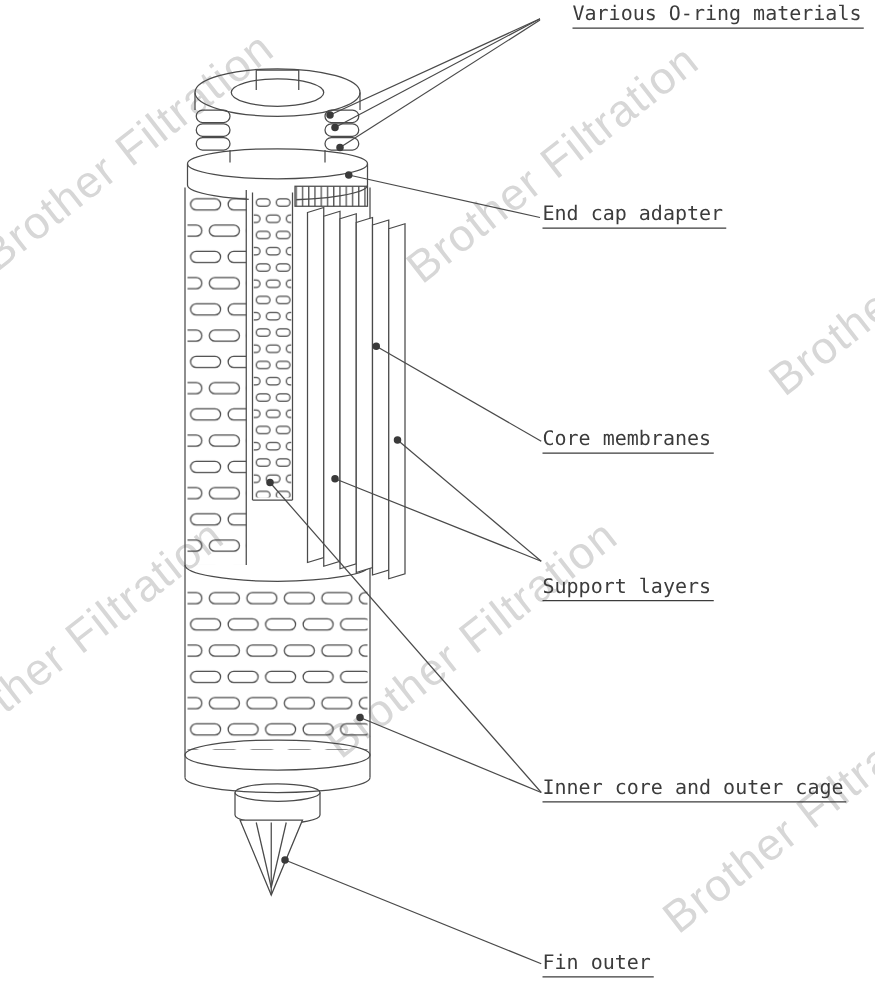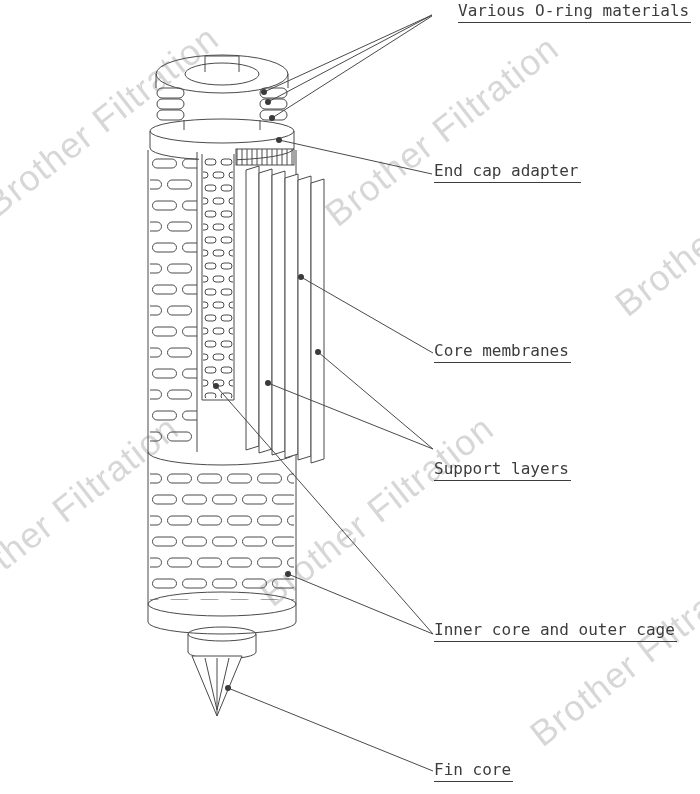--- a/index.html
+++ b/index.html
@@ -161,15 +161,15 @@
       <circle class="dot" cx="288" cy="574" r="3"></circle>
       <circle class="dot" cx="228" cy="688" r="3"></circle>
     </g>
   </svg>
 
   <div class="diagram-label" style="left:419px; top:1px;margin-left:39px;">Various O-ring materials</div>
   <div class="diagram-label" style="left:434px; top:161px;text-align:right;">End cap adapter</div>
   <div class="diagram-label" style="left:434px; top:341px;">Core membranes</div>
   <div class="diagram-label" style="left:434px; top:459px;">Support layers</div>
   <div class="diagram-label" style="left:434px; top:620px;">Inner core and outer cage</div>
-  <div class="diagram-label" style="left:434px; top:760px;">Fin core</div>
+  <div class="diagram-label" style="left:434px; top:760px;">Fin outer</div>
 
 </div>
 
 </body></html>

